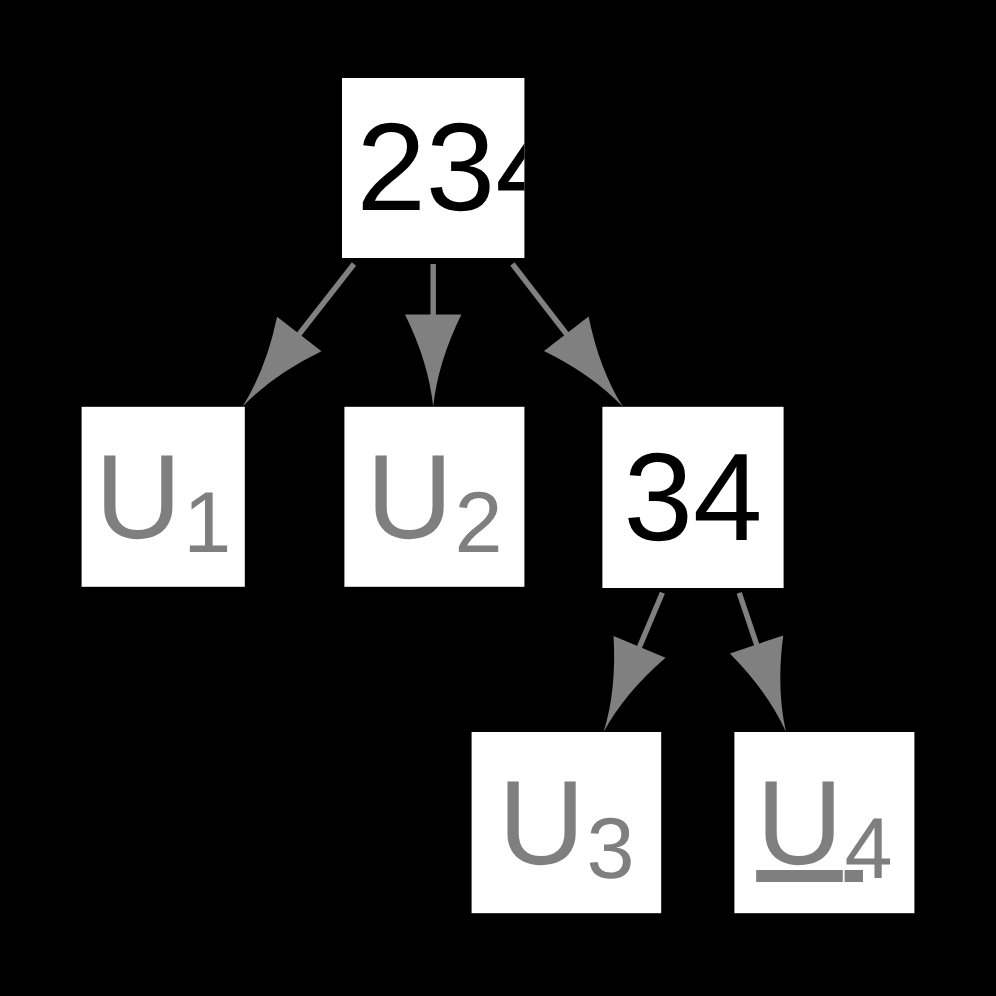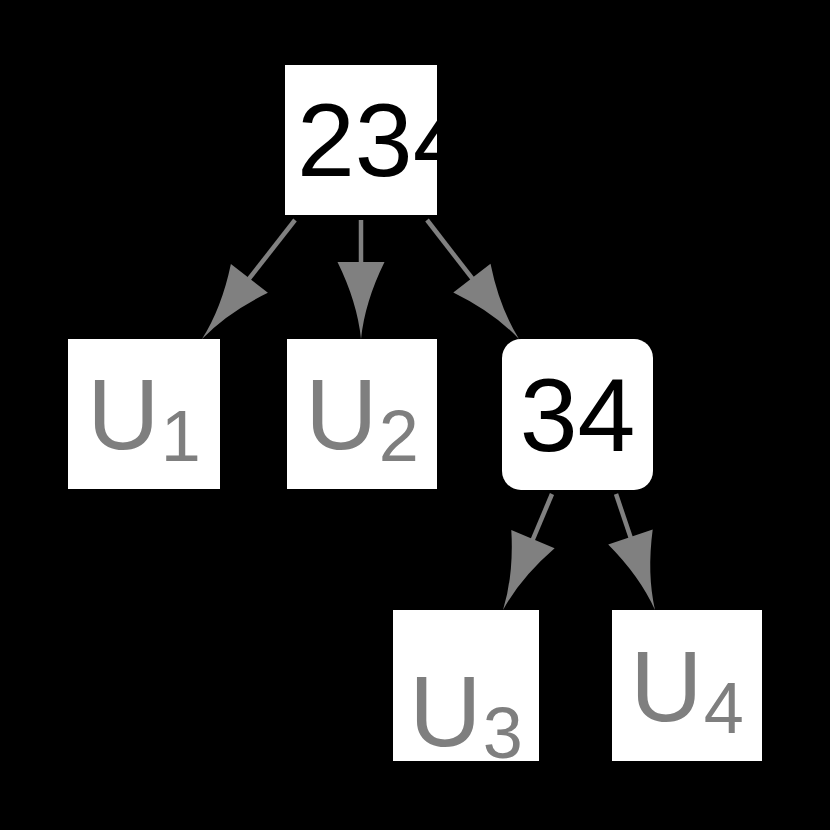--- a/index.html
+++ b/index.html
@@ -72,29 +72,29 @@
       </g>
       <g>
         <line x1="616" y1="494" x2="631.7365001489711" y2="540.8060004430935" stroke="#808080" stroke-width="4.5"></line>
         <path d="M 608.2 544.5 Q 639.7 576.2 655 610 Q 646.8 573.8 652.7 529.5 Z" fill="#808080"></path>
       </g>
     </svg>
   <div id="nodes-layer">
       <div class="node internal clip-right" style="left: 285px; top: 65px; width: 152px; height: 150px; background: rgb(255, 255, 255); color: rgb(0, 0, 0);">
         <span class="wrap"><span>234</span></span>
       </div>
-      <div class="node leaf" style="left: 68px; top: 339px; width: 152px; height: 150px; background: rgb(255, 255, 255); color: rgb(127, 127, 127);">
+      <div class="node leaf" style="left: 68px; top: 339px; width: 136px; height: 150px; background: rgb(255, 255, 255); color: rgb(127, 127, 127);">
         <span class="wrap"><span>U</span><span class="sub">1</span></span>
       </div>
       <div class="node leaf" style="left: 287px; top: 339px; width: 150px; height: 150px; background: rgb(255, 255, 255); color: rgb(127, 127, 127); text-align: right;">
         <span class="wrap"><span>U</span><span class="sub">2</span></span>
       </div>
-      <div class="node internal" style="left: 502px; top: 339px; width: 151px; height: 151px; background: rgb(255, 255, 255); color: rgb(0, 0, 0); border-radius: 19px;">
+      <div class="node internal" style="left: 502px; top: 339px; width: 151px; height: 151px; background: rgb(255, 255, 255); color: rgb(0, 0, 0);">
         <span class="wrap"><span>34</span></span>
       </div>
-      <div class="node leaf" style="left: 393px; top: 610px; width: 146px; height: 151px; background: rgb(255, 255, 255); color: rgb(127, 127, 127); align-items: flex-end;">
+      <div class="node leaf" style="left: 393px; top: 610px; width: 158px; height: 151px; background: rgb(255, 255, 255); color: rgb(127, 127, 127);">
         <span class="wrap"><span>U</span><span class="sub">3</span></span>
       </div>
-      <div class="node leaf" style="left: 612px; top: 610px; width: 150px; height: 151px; background: rgb(255, 255, 255); color: rgb(127, 127, 127);">
+      <div class="node leaf" style="left: 612px; top: 610px; width: 150px; height: 151px; background: rgb(255, 255, 255); color: rgb(127, 127, 127); text-decoration: underline;">
         <span class="wrap"><span>U</span><span class="sub">4</span></span>
       </div>
     </div>
 </div>
 
 </body></html>

